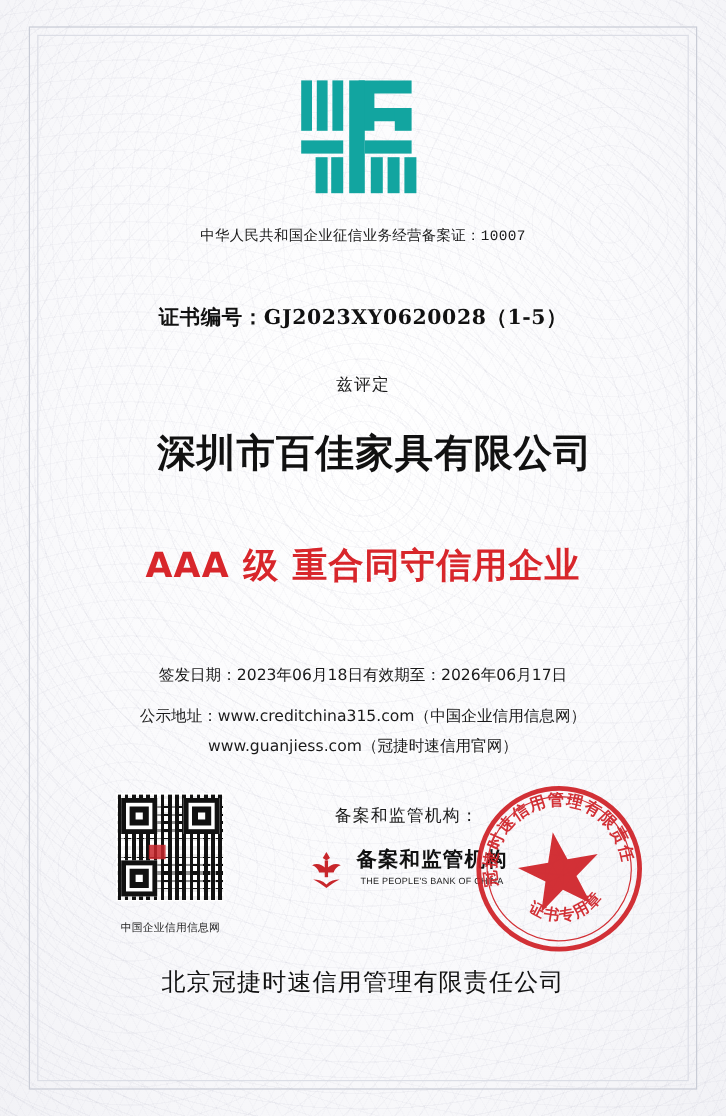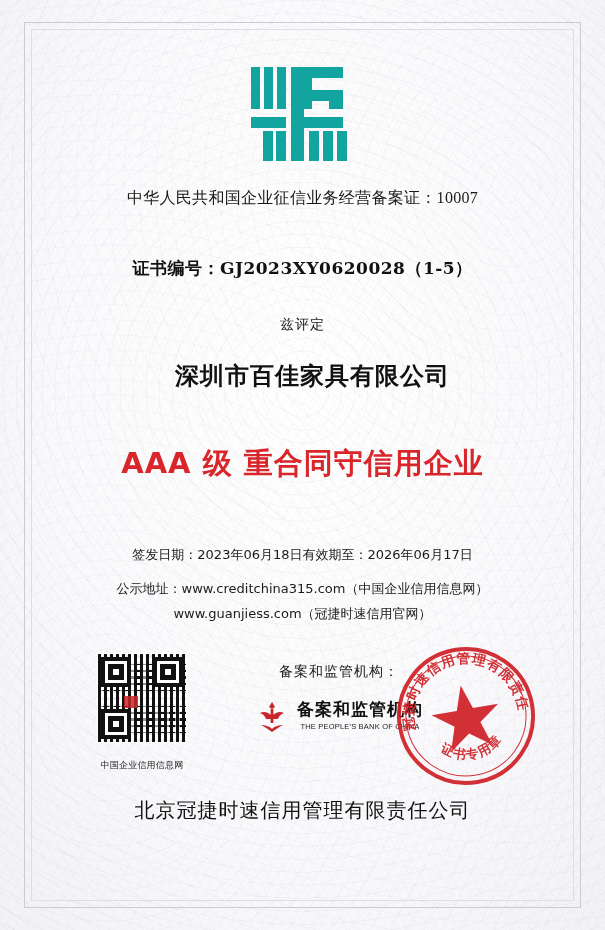--- a/index.html
+++ b/index.html
@@ -78,22 +78,22 @@
     margin-top: 6px;
     font-family: "DejaVu Sans", sans-serif;
     font-weight: bold;
     font-size: 41px;
     letter-spacing: 2px;
     color: #d8262b;
     text-shadow: 0 0 1px rgba(216,38,43,0.5);
   }
   .subtitle {
     margin-top: 14px;
-    font-family: Liberation Serif, serif;
-    font-size: 16px;
+    font-family: Liberation Mono, monospace;
+    font-size: 12px;
     color: #1a1a1a;
     letter-spacing: 0.3px;
     text-align: center;
   }
 
   .cert-no {
     margin-top: 48px;
     font-family: "DejaVu Serif", serif;
     font-weight: bold;
     font-size: 17px;
@@ -106,21 +106,21 @@
     font-family: "DejaVu Sans", sans-serif;
     font-size: 14px;
     color: #1a1a1a;
     letter-spacing: 1px;
   }
 
   .company {
     margin-top: 26px;
     font-family: "DejaVu Sans", sans-serif;
     font-weight: bold;
-    font-size: 24px;
+    font-size: 32px;
     color: #111111;
     letter-spacing: 1px;
     margin-left: 20px;
   }
 
   .grade {
     margin-top: 52px;
     font-family: "DejaVu Sans", sans-serif;
     font-weight: bold;
     font-size: 29px;

